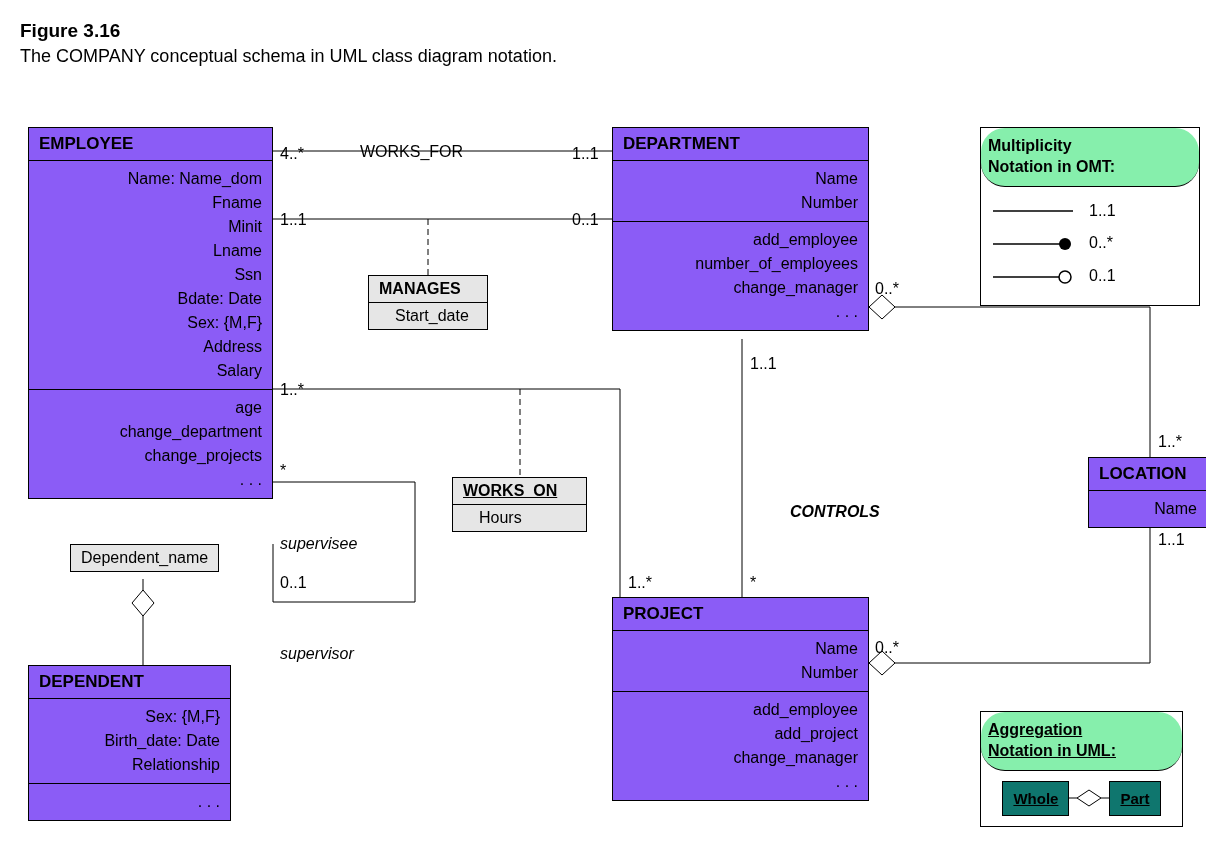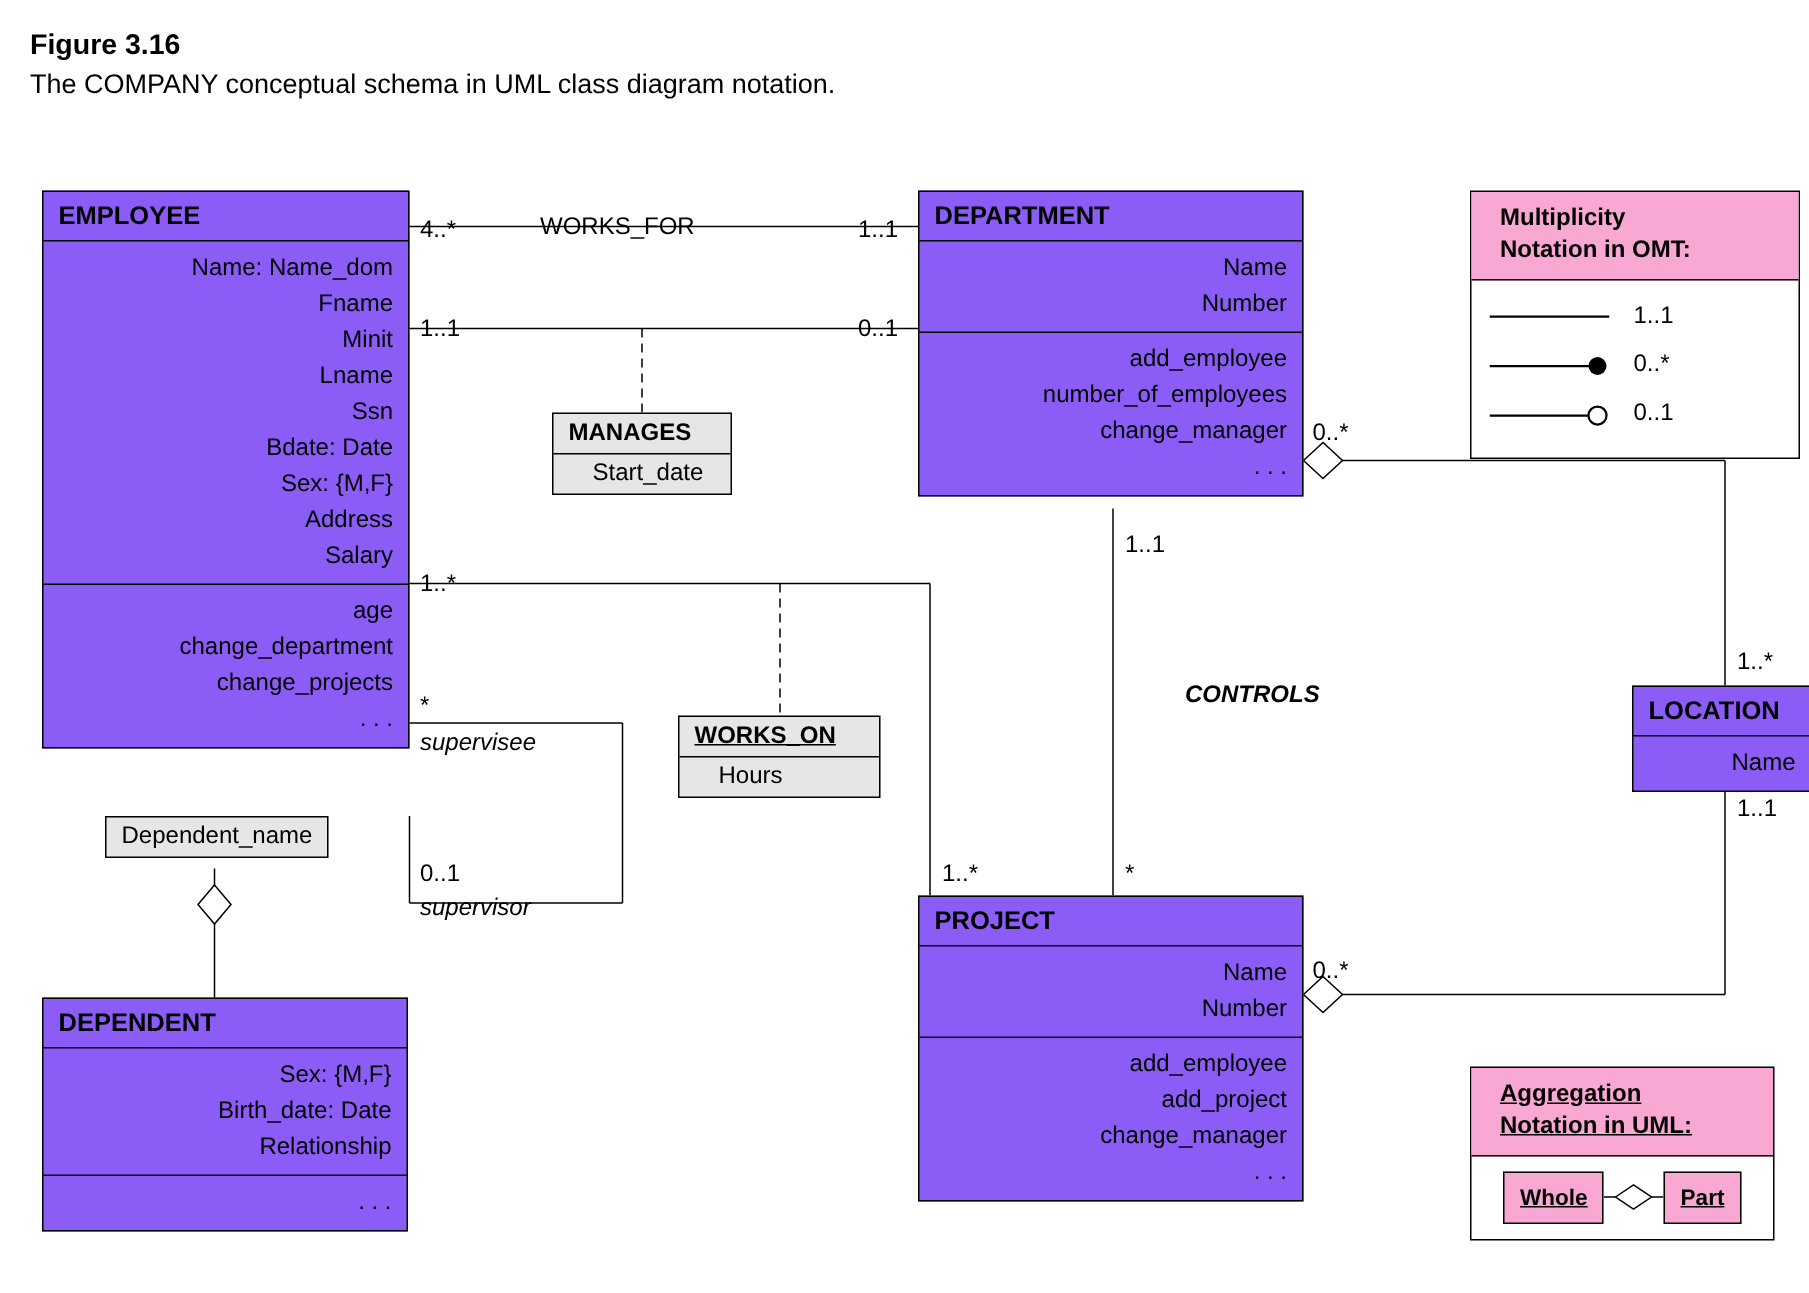--- a/index.html
+++ b/index.html
@@ -48,46 +48,47 @@
     border-bottom: 1px solid #000;
   }
   .assoc-attr {
     padding: 4px 26px;
   }
   .label {
     position: absolute;
     font-size: 16px;
     white-space: nowrap;
   }
-  .italic { font-style: italic; }
+  .italic { font-style: italic; margin-top: 48px; }
   .bold { font-weight: bold; }
   .legend {
     position: absolute;
     border: 1px solid #000;
     background: #fff;
   }
   .legend-title {
-    background: #f9a8d4;
-    padding: 8px 19px;
+    background: #86efac;
+    padding: 8px 7px;
     font-weight: bold;
     font-size: 16px;
     border-bottom: 1px solid #000;
     line-height: 1.3;
+    border-radius: 24px;
   }
   .legend-body {
     padding: 10px 12px;
     font-size: 16px;
     line-height: 1.8;
   }
   .legend-row { display: flex; align-items: center; margin-bottom: 4px; }
   .legend-line { width: 80px; display:flex; align-items:center; margin-right: 16px; position:relative; }
   svg.conn { position:absolute; top:0; left:0; pointer-events:none; }
   svg.conn line, svg.conn path, svg.conn polygon { stroke:#000; }
   .small-box {
-    border:1px solid #000; background:#f9a8d4; padding:3px 10px; font-weight:bold; font-size:15px;
+    border:1px solid #000; background:#0f766e; padding:3px 10px; font-weight:bold; font-size:15px;
   }
 </style>
 </head>
 <body>
 
 <div class="figure-title">Figure 3.16</div>
 <div class="figure-caption">The COMPANY conceptual schema in UML class diagram notation.</div>
 
 <div class="canvas">
 
@@ -142,21 +143,21 @@
     <div>change_department</div>
     <div>change_projects</div>
     <div>. . .</div>
   </div>
 </div>
 
 <div class="assoc-box" style="left:50px; top:437px; padding:4px 10px;">
   <span>Dependent_name</span>
 </div>
 
-<div class="class-box" style="left:8px; top:558px; width:244px;">
+<div class="class-box" style="left:8px; top:558px; width:203px;">
   <div class="class-name">DEPENDENT</div>
   <div class="class-section">
     <div>Sex: {M,F}</div>
     <div>Birth_date: Date</div>
     <div>Relationship</div>
   </div>
   <div class="class-section">
     <div>. . .</div>
   </div>
 </div>

